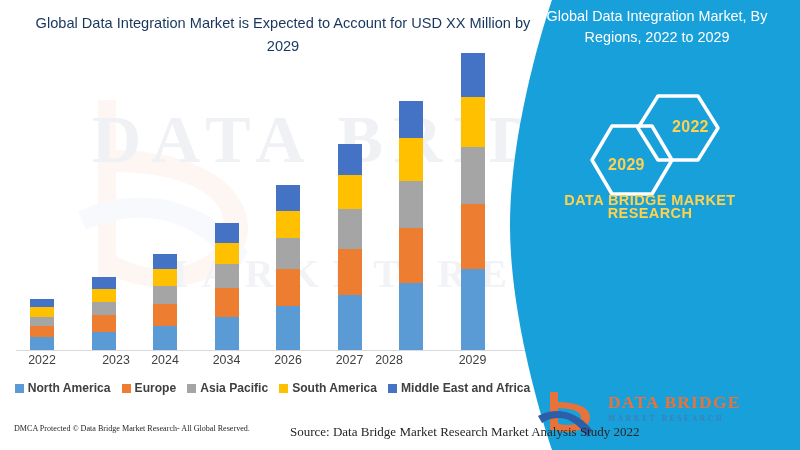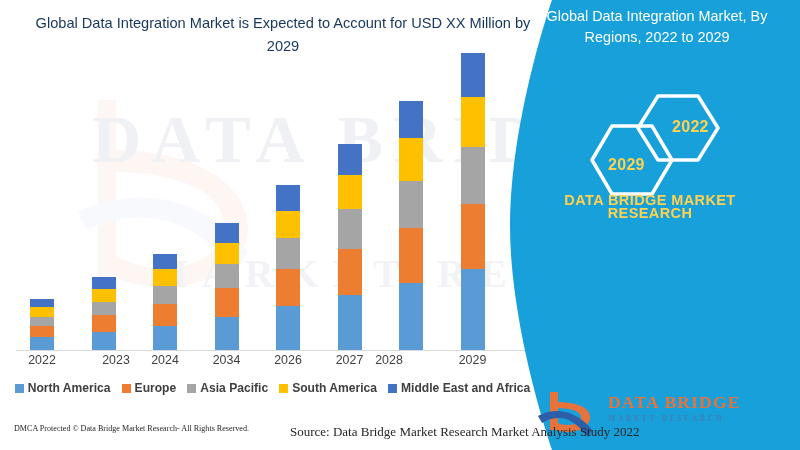--- a/index.html
+++ b/index.html
@@ -255,17 +255,17 @@
         </svg>
         <div class="logo-text">
           <div class="logo-main">DATA BRIDGE</div>
           <div class="logo-sub">MARKET RESEARCH</div>
         </div>
       </div>
     </div>
   </div>
 
   <div class="footer">
-    <div class="footer-left">DMCA Protected © Data Bridge Market Research- All Rights Reserved.</div>
+    <div class="footer-left">DMCA Protected © Data Bridge Market Research- All Global Reserved.</div>
     <div class="footer-right">Source: Data Bridge Market Research Market Analysis Study 2022</div>
   </div>
 
 </div>
 
 </body></html>

